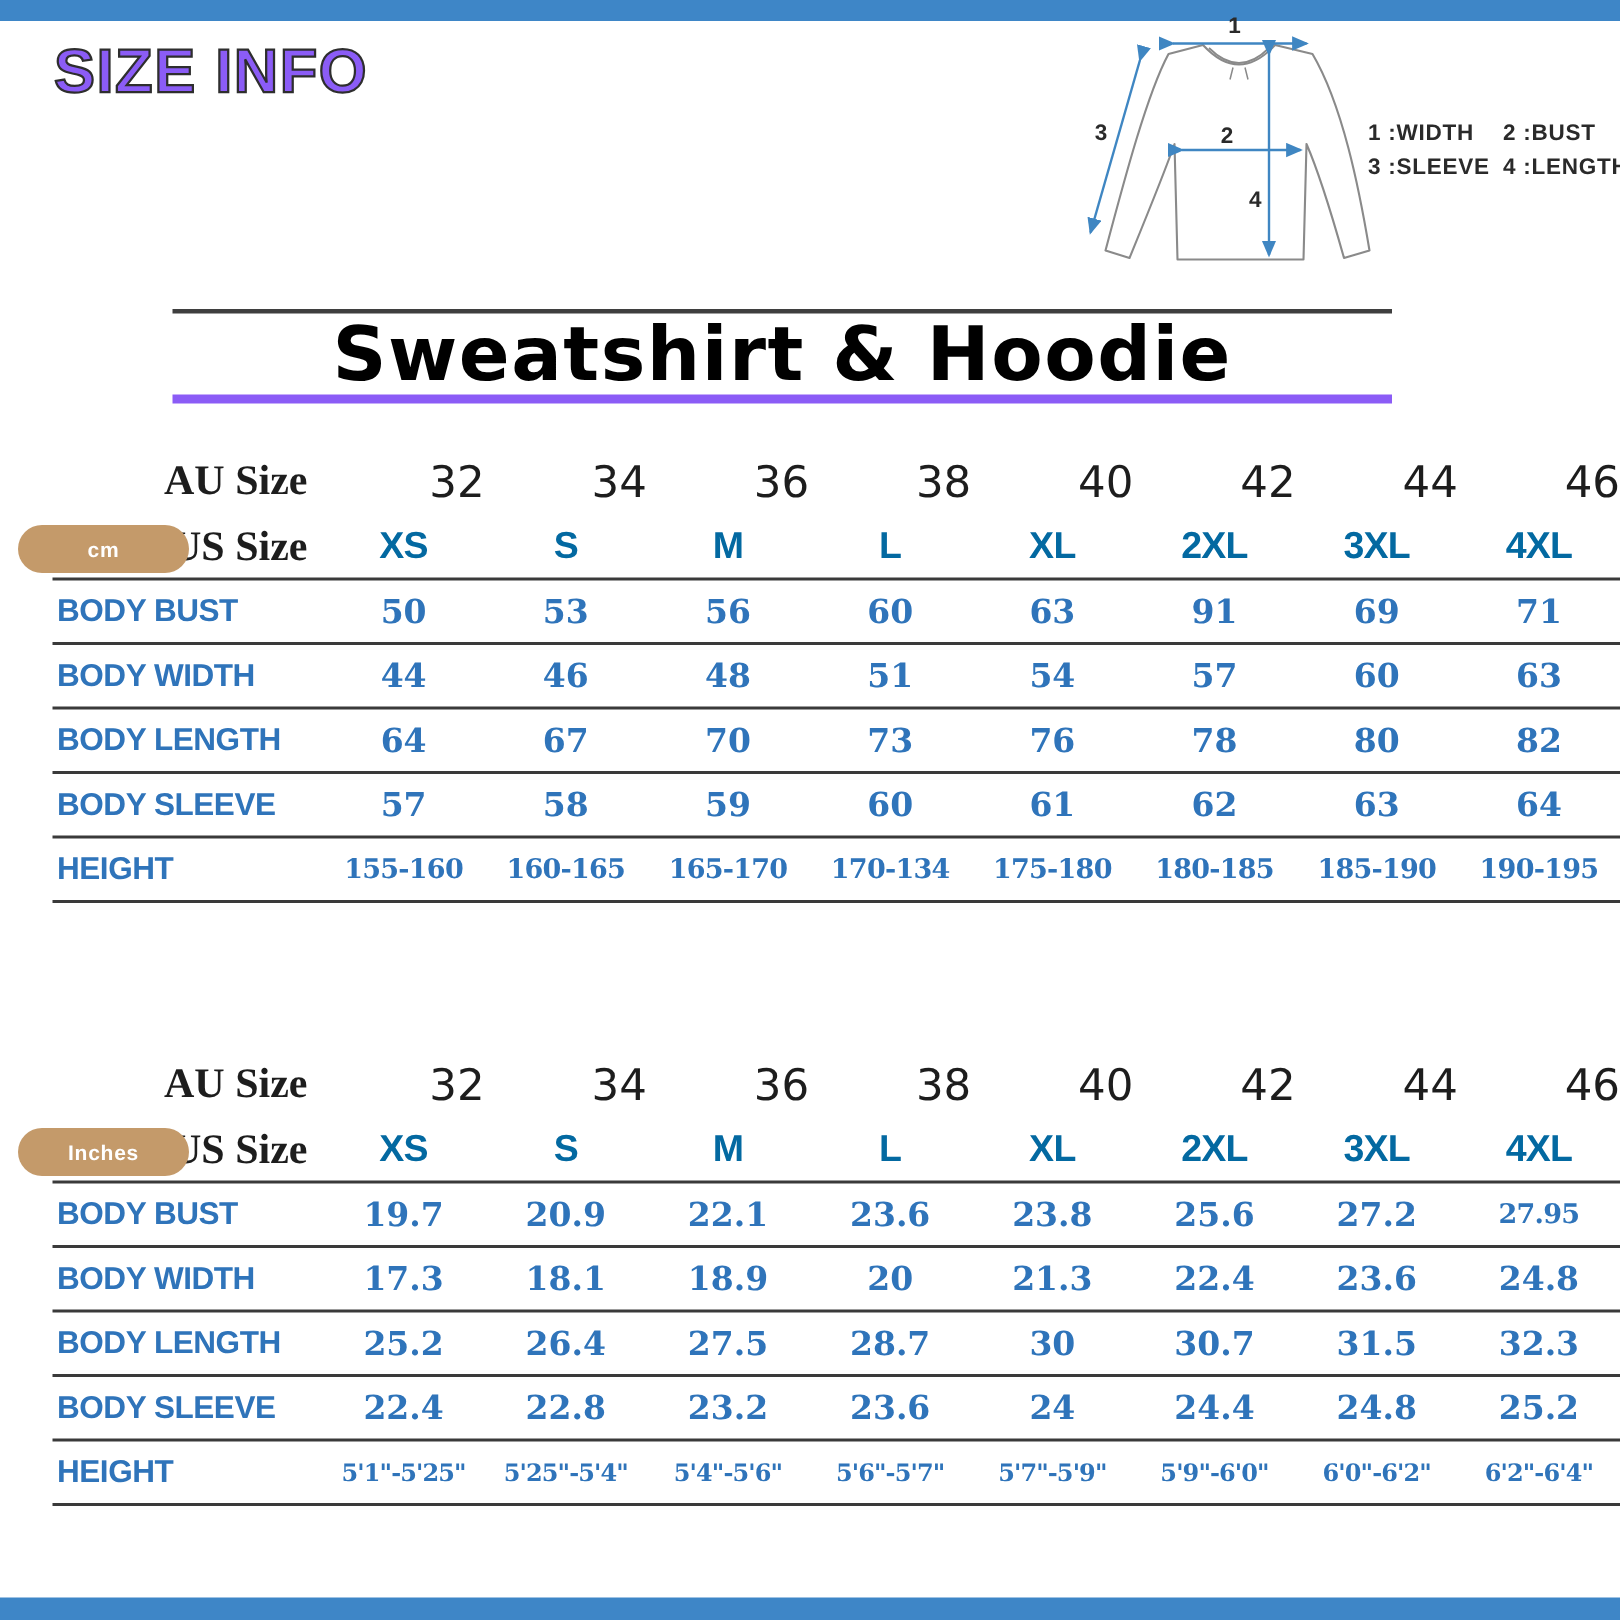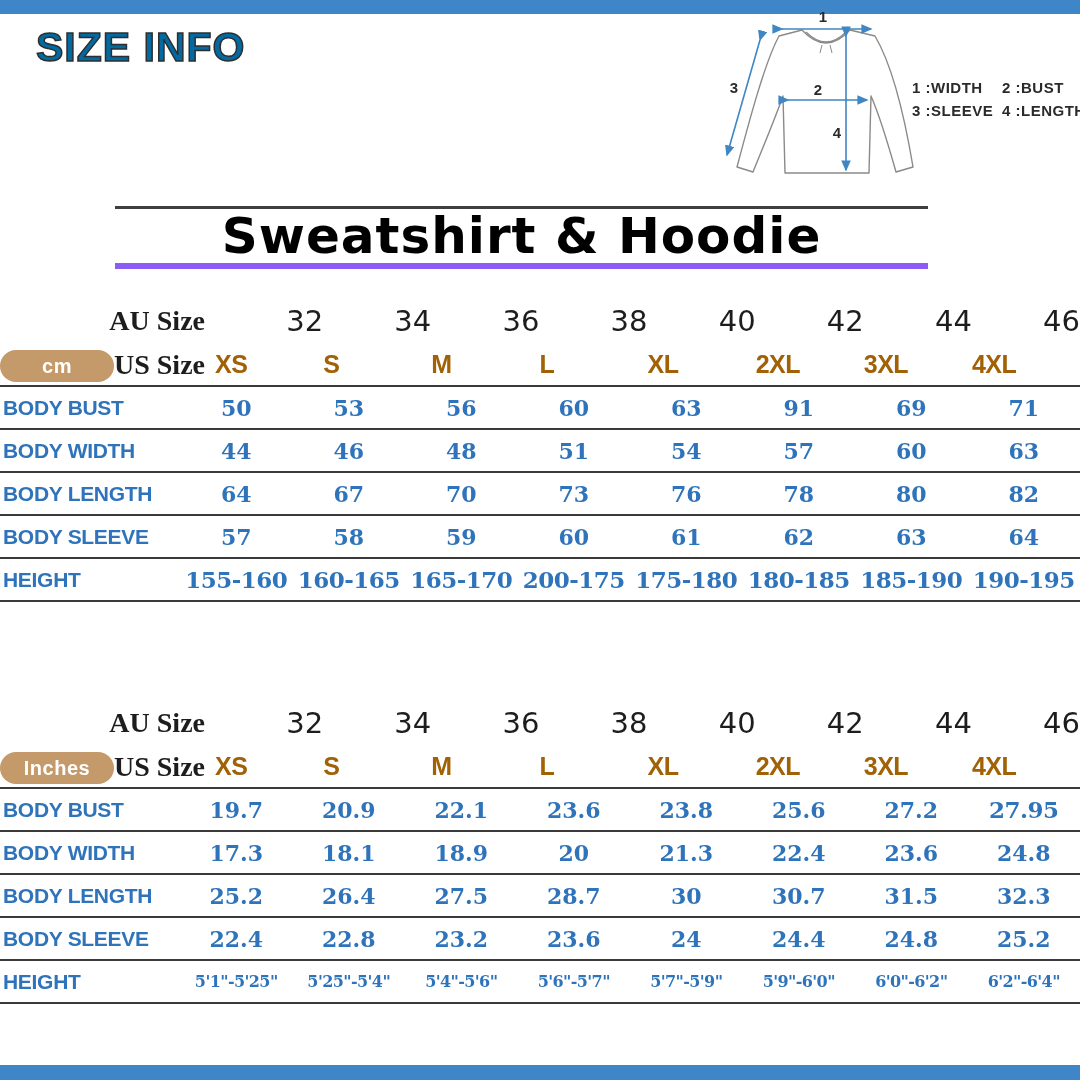--- a/index.html
+++ b/index.html
@@ -6,21 +6,21 @@
   body{
     width:1080px;height:1080px;position:relative;background:#ffffff;
     font-family:"Liberation Sans", sans-serif;overflow:hidden;
   }
   .accent-bar{position:absolute;left:0;width:1080px;background:#3e86c7;}
   #top-bar{top:0;height:14px;}
   #bottom-bar{bottom:0;height:15px;}
 
   #size-info-title{
     position:absolute;left:36px;top:24px;
-    font-size:41px;font-weight:bold;letter-spacing:1px;color:#0369a1;
+    font-size:41px;font-weight:bold;letter-spacing:1px;color:#8b5cf6;
     font-family:"Liberation Sans",sans-serif;
     -webkit-text-stroke:1.5px #2e2e2e;
   }
 
   #diagram{position:absolute;left:690px;top:0;width:390px;height:200px;}
 
   #main-heading{
     position:absolute;left:115px;top:206px;width:813px;
     border-top:3px solid #3f3f3f;border-bottom:6px solid #8b5cf6;
     text-align:center;
@@ -28,55 +28,55 @@
   #main-heading .heading-text{
     font-family:"DejaVu Sans",sans-serif;font-weight:bold;
     font-size:50px;line-height:54px;color:#000;letter-spacing:1px;
   }
 
   .size-table{position:absolute;left:0;right:0;}
   #table-cm{top:298px;}
   #table-inches{top:700px;}
 
   .unit-pill{
-    position:absolute;left:0;top:52px;width:114px;height:32px;
+    position:absolute;left:12px;top:52px;width:114px;height:32px;
     background:#c49a6a;border-radius:16px;color:#ffffff;
-    font-weight:bold;font-size:20px;line-height:32px;text-align:center;
+    font-weight:bold;font-size:14px;line-height:32px;text-align:center;
     letter-spacing:0.5px;
   }
 
   .trow{display:grid;grid-template-columns:180px repeat(8,1fr);align-items:center;}
   .thead{margin-left:35px;}
   .thead .trow.au-row{height:46px;}
   .thead .trow.us-row{height:41px;}
   .head-label{
     text-align:right;padding-right:10px;
     font-family:"Liberation Serif",serif;font-weight:bold;font-size:28px;color:#1d1d1d;
   }
   .au-val{
     text-align:right;font-family:"DejaVu Sans",sans-serif;
     font-size:29px;color:#1d1d1d;
   }
   .us-val{
-    text-align:left;font-family:"Liberation Sans",sans-serif;font-weight:bold;
-    font-size:25px;color:#a16207;letter-spacing:-0.5px;
-  }
-
-  .tbody{border-top:2px solid #3a3a3a;}
+    text-align:center;font-family:"Liberation Sans",sans-serif;font-weight:bold;
+    font-size:25px;color:#0369a1;letter-spacing:-0.5px;
+  }
+
+  .tbody{margin-left:35px;border-top:2px solid #3a3a3a;}
   .tbody .trow{height:41px;border-bottom:2px solid #3a3a3a;}
   .row-label{
     padding-left:3px;font-weight:bold;font-size:21px;color:#2f74ba;
     letter-spacing:-0.3px;white-space:nowrap;
   }
   .val{
     text-align:center;font-family:"DejaVu Serif",serif;font-weight:bold;
     color:#2f74ba;white-space:nowrap;
   }
   .v-lg{font-size:22px;}
-  .v-md{font-size:23px;letter-spacing:-0.5px;}
+  .v-md{font-size:18px;letter-spacing:-0.5px;}
   .v-sm{font-size:16px;letter-spacing:-0.6px;}
 
   .diag-label{font-weight:bold;font-size:15px;fill:#2a2a2a;font-family:"Liberation Sans",sans-serif;}
   .legend-text{font-weight:bold;font-size:15px;fill:#2a2a2a;font-family:"Liberation Sans",sans-serif;letter-spacing:0.5px;}
 </style>
 </head>
 <body>
 
 <div class="accent-bar" id="top-bar"></div>
 
@@ -190,21 +190,21 @@
         <div class="val v-lg">61</div>
         <div class="val v-lg">62</div>
         <div class="val v-lg">63</div>
         <div class="val v-lg">64</div>
       </div>
       <div class="trow">
         <div class="row-label">HEIGHT</div>
         <div class="val v-md">155-160</div>
         <div class="val v-md">160-165</div>
         <div class="val v-md">165-170</div>
-        <div class="val v-md">200-175</div>
+        <div class="val v-md">170-134</div>
         <div class="val v-md">175-180</div>
         <div class="val v-md">180-185</div>
         <div class="val v-md">185-190</div>
         <div class="val v-md">190-195</div>
       </div>
     </div>
   </section>
 <section class="size-table" id="table-inches">
     <div class="unit-pill">Inches</div>
     <div class="thead">

